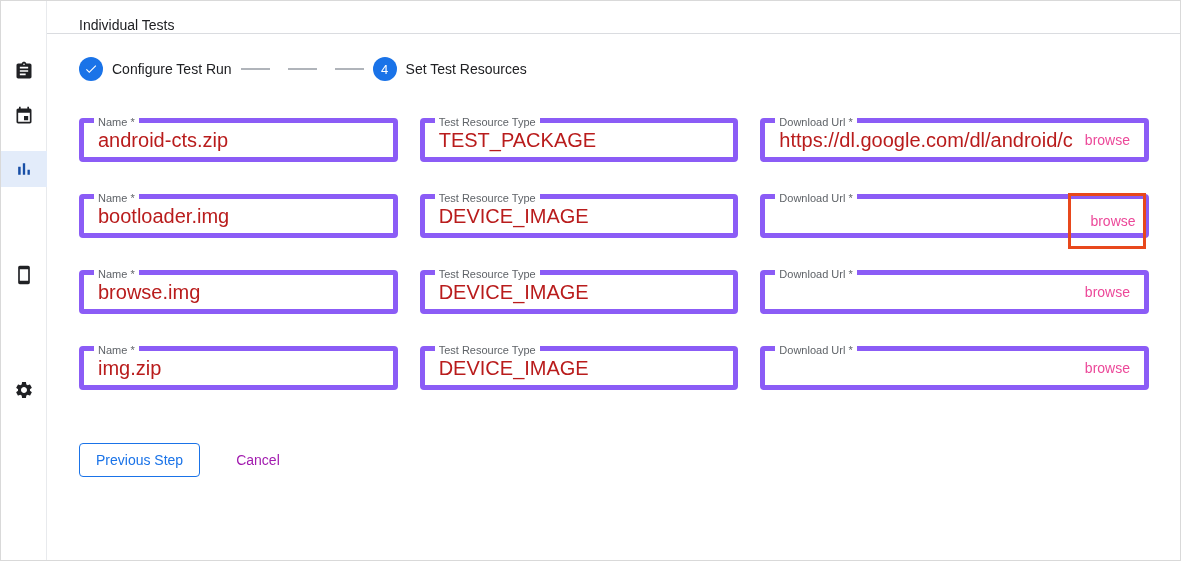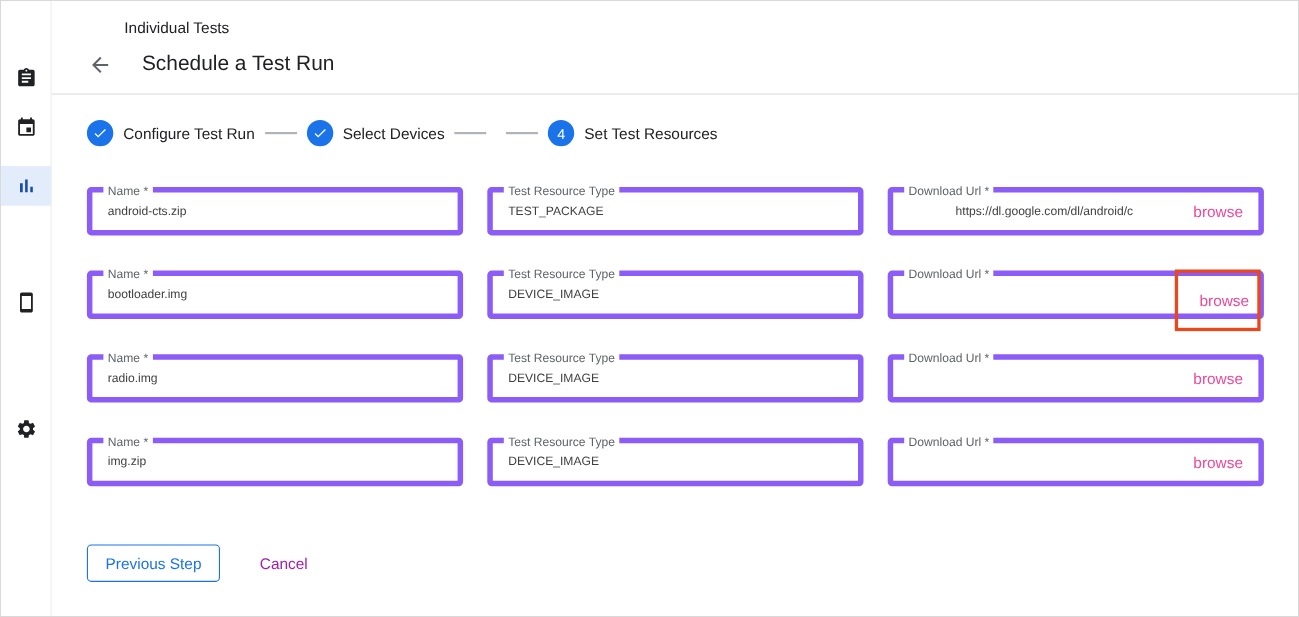--- a/index.html
+++ b/index.html
@@ -9,21 +9,21 @@
   
   .sidebar { position:absolute; left:0; top:0; width:46px; height:100%; background:#fff; border-right:1px solid #e8eaed; }
   .side-item { position:absolute; left:0; width:46px; height:36px; display:flex; align-items:center; justify-content:center; cursor:pointer; }
   .side-item svg { width:20px; height:20px; fill:#202124; }
   .side-item.active { background:#e3ecfa; }
   .side-item.active svg { fill:#174ea6; }
 
   
   .main { position:absolute; left:46px; top:0; right:0; bottom:0; background:#fff; }
   .header { padding:16px 0 0 32px; }
-  .breadcrumb { font-size:14px; color:#202124;margin-left:34px; }
+  .breadcrumb { font-size:14px; color:#202124; }
   .title-row { display:flex; align-items:center; margin-top:14px; padding-bottom:14px; }
   .back-btn { background:none; border:none; cursor:pointer; width:24px; height:24px; display:flex; align-items:center; justify-content:center; }
   .back-btn svg { width:22px; height:22px; fill:#5f6368; }
   .page-title { font-size:19px; font-weight:400; color:#202124; margin-left:26px; }
   .divider { border-bottom:1px solid #dadce0; }
 
   .content { padding:0 31px 0 32px; }
 
   
   .stepper { display:flex; align-items:center; margin-top:23px; }
@@ -31,21 +31,21 @@
   .step-circle { width:24px; height:24px; border-radius:50%; background:#1a73e8; display:flex; align-items:center; justify-content:center; flex:none; }
   .step-circle svg { width:14px; height:14px; fill:#fff; }
   .step-circle.number { color:#fff; font-size:13px; font-weight:500; }
   .step-label { margin-left:9px; font-size:14px; font-weight:500; color:#202124; white-space:nowrap; }
   .connector { width:29px; height:2px; background:#b0b4ba; margin:0 9px; flex:none; }
 
   
   .grid { display:grid; grid-template-columns:repeat(3,1fr); column-gap:22px; row-gap:32px; margin-top:37px; }
   .field { position:relative; height:44px; border:5px solid #8b5cf6; border-radius:4px; background:#fff; display:flex; align-items:center; padding:0 14px; cursor:text; }
   .field-label { position:absolute; top:-7px; left:10px; background:#fff; padding:0 4px; font-size:11px; color:#5f6368; white-space:nowrap; cursor:default; }
-  .field-value { font-size:11px; color:#404040; white-space:nowrap; overflow:hidden; }
+  .field-value { font-size:20px; color:#b91c1c; white-space:nowrap; overflow:hidden; }
   .url-field .field-value { flex:1 1 auto; min-width:0;text-align:center; }
   .browse { margin-left:12px; color:#ec4899; font-size:14px; cursor:pointer; text-decoration:none; white-space:nowrap; }
   .browse-highlight { position:absolute; right:-2px; top:-6px; height:56px; width:78px; border:3px solid #e8481c; display:flex; align-items:center; justify-content:center; }
 
   
   .actions { display:flex; align-items:center; margin-top:53px; }
   .btn { font-family:"Liberation Sans", sans-serif; font-size:14px; font-weight:500; border-radius:4px; cursor:pointer; padding:8px 16px; }
   .btn-outline { background:#fff; color:#1a73e8; border:1px solid #1a73e8; }
   .btn-primary { background:#1a73e8; color:#fff; border:1px solid #1a73e8; margin-left:22px; }
   .btn-text { background:none; border:none; color:#a21caf; margin-left:20px; }
@@ -79,51 +79,35 @@
     <div class="side-item" style="top:371px">
       <svg viewBox="0 0 24 24">
           <path d="M19.14 12.94c.04-.3.06-.61.06-.94 0-.32-.02-.64-.07-.94l2.03-1.58c.18-.14.23-.41.12-.61l-1.92-3.32c-.12-.22-.37-.29-.59-.22l-2.39.96c-.5-.38-1.03-.7-1.62-.94l-.36-2.54c-.04-.24-.24-.41-.48-.41h-3.84c-.24 0-.43.17-.47.41l-.36 2.54c-.59.24-1.13.57-1.62.94l-2.39-.96c-.22-.08-.47 0-.59.22L2.74 8.87c-.12.21-.08.47.12.61l2.03 1.58c-.05.3-.09.63-.09.94s.02.64.07.94l-2.03 1.58c-.18.14-.23.41-.12.61l1.92 3.32c.12.22.37.29.59.22l2.39-.96c.5.38 1.03.7 1.62.94l.36 2.54c.05.24.24.41.48.41h3.84c.24 0 .44-.17.47-.41l.36-2.54c.59-.24 1.13-.56 1.62-.94l2.39.96c.22.08.47 0 .59-.22l1.92-3.32c.12-.22.07-.47-.12-.61l-2.01-1.58zM12 15.6c-1.98 0-3.6-1.62-3.6-3.6s1.62-3.6 3.6-3.6 3.6 1.62 3.6 3.6-1.62 3.6-3.6 3.6z"></path>
         </svg>
     </div>
   </nav>
 
   <div class="main">
     <div class="header">
       <div class="breadcrumb">Individual Tests</div>
-      <div class="title-row">
-        <button class="back-btn">
-          <svg viewBox="0 0 24 24">
-              <path d="M20 11H7.83l5.59-5.59L12 4l-8 8 8 8 1.41-1.41L7.83 13H20v-2z"></path>
-            </svg>
-        </button>
-        <h1 class="page-title">Schedule a Test Run</h1>
-      </div>
     </div>
     <div class="divider"></div>
 
     <div class="content">
 
       <div class="stepper">
         <div class="step">
           <span class="step-circle">
             <svg viewBox="0 0 24 24">
                 <path d="M9 16.17L4.83 12l-1.42 1.41L9 19 21 7l-1.41-1.41z"></path>
               </svg>
           </span>
           <span class="step-label">Configure Test Run</span>
         </div>
         <span class="connector"></span>
-        <div class="step">
-          <span class="step-circle">
-            <svg viewBox="0 0 24 24">
-                <path d="M9 16.17L4.83 12l-1.42 1.41L9 19 21 7l-1.41-1.41z"></path>
-              </svg>
-          </span>
-          <span class="step-label">Select Devices</span>
-        </div>
         <span class="connector"></span>
         <span class="connector"></span>
         <div class="step">
           <span class="step-circle number">4</span>
           <span class="step-label">Set Test Resources</span>
         </div>
       </div>
 
       <div class="grid">
 
@@ -152,21 +136,21 @@
         <div class="field url-field">
           <span class="field-label">Download Url *</span>
           <span class="field-value"></span>
           <span class="browse-highlight">
             <a class="browse">browse</a>
           </span>
         </div>
 
         <div class="field">
           <span class="field-label">Name *</span>
-          <span class="field-value">radio.img</span>
+          <span class="field-value">browse.img</span>
         </div>
         <div class="field">
           <span class="field-label">Test Resource Type</span>
           <span class="field-value">DEVICE_IMAGE</span>
         </div>
         <div class="field url-field">
           <span class="field-label">Download Url *</span>
           <span class="field-value"></span>
           <a class="browse">browse</a>
         </div>

